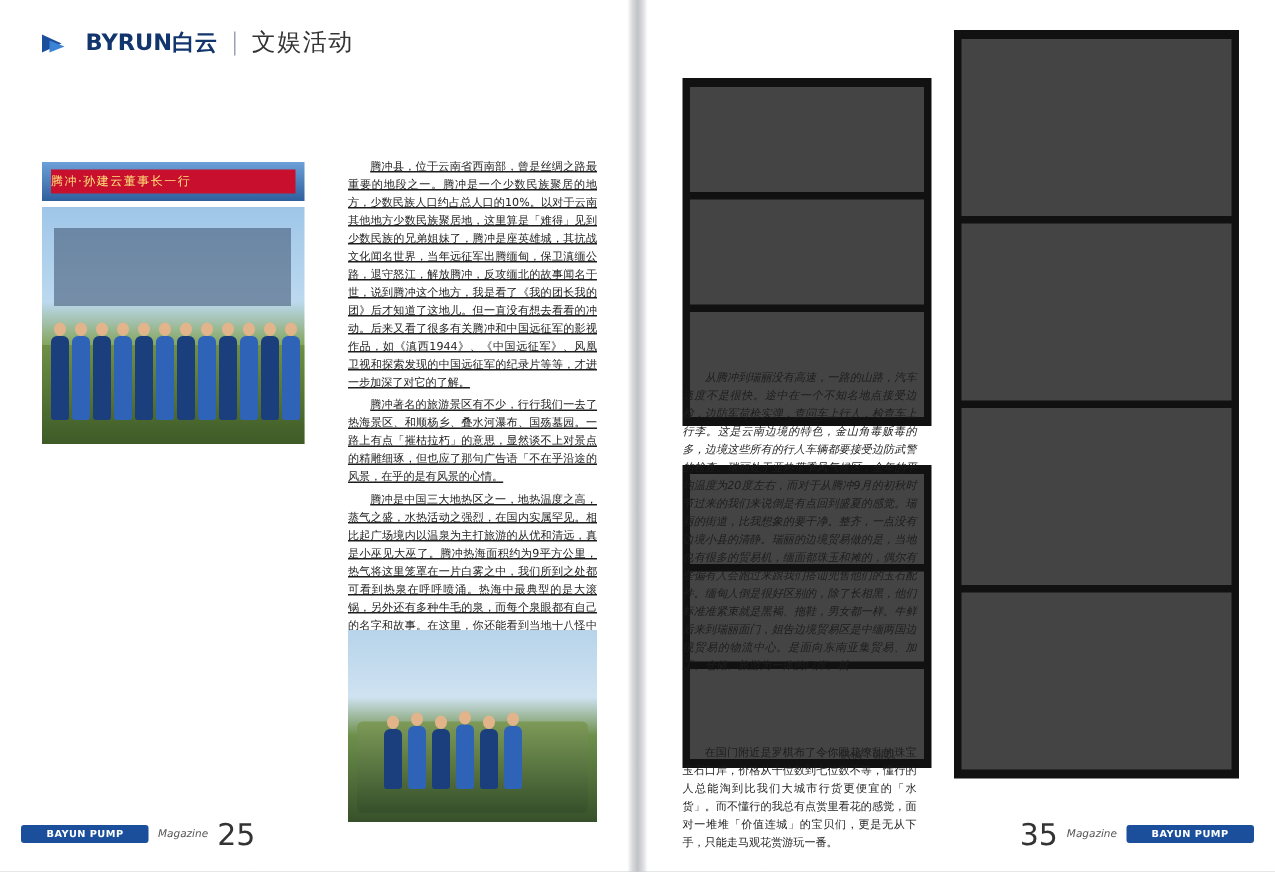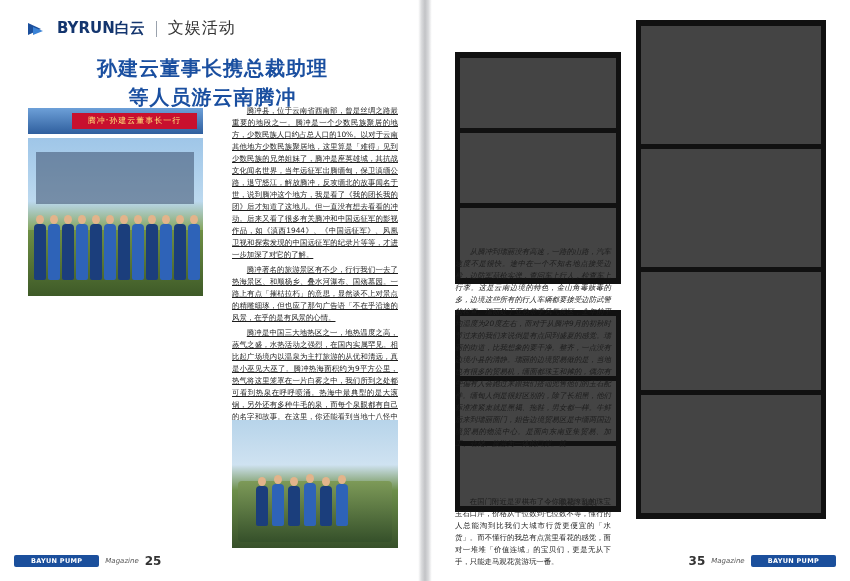--- a/index.html
+++ b/index.html
@@ -66,21 +66,21 @@
   }
   .strip .frame{position:relative;overflow:hidden;background:#444;}
 
   
   .banner-photo{
     position:absolute;left:28px;top:108px;width:175px;height:26px;
     background:linear-gradient(#6da0d8,#2f5f9e);
   }
   .banner-photo .bt{
     position:absolute;left:6px;top:5px;right:6px;height:16px;background:#c8102e;
-    color:#ffe27a;font-size:8px;line-height:16px;text-align:center;letter-spacing:1px;margin-left:38px;
+    color:#ffe27a;font-size:8px;line-height:16px;text-align:left;letter-spacing:1px;
   }
 
   .grp-photo{
     position:absolute;left:28px;top:138px;width:175px;height:158px;
     background:linear-gradient(#9fc6e8 0%,#bcd9ef 40%,#7fa04f 60%,#4e7030 100%);
   }
   .grp-photo .ground{position:absolute;left:0;right:0;bottom:0;height:42%;background:linear-gradient(#6f8f45,#3e5a27);}
   .grp-photo .bldg{position:absolute;left:8px;top:14px;width:158px;height:52px;background:rgba(60,80,110,.55);}
   .people-row{position:absolute;left:4px;right:4px;bottom:16px;height:72px;}
   .person{position:absolute;bottom:0;width:12px;height:56px;background:#1b3e7c;border-radius:4px 4px 2px 2px;}
@@ -107,45 +107,41 @@
 
   
   .footer{position:absolute;bottom:13px;display:flex;align-items:center;gap:6px;}
   .footer.left{left:14px;}
   .footer.right{right:14px;flex-direction:row-reverse;}
   .f-logo{
     background:#1b4f9c;color:#fff;font-size:6.5px;font-weight:bold;
     padding:2px 17px;border-radius:2px;letter-spacing:.3px;
   }
   .f-mag{font-size:7px;color:#555;font-style:italic;}
-  .f-num{font-size:12px;font-weight:bold;color:#333;text-align:right;}
+  .f-num{font-size:20px;font-weight:normal;color:#333;text-align:right;}
 </style>
 </head>
 <body>
 
 <div class="spread">
 
   <div class="page left">
 
     <div class="masthead">
       <span class="logo-mark">
         <span class="tri"></span>
           <span class="tri2"></span>
       </span>
       <span class="logo-text">
         <span>BYRUN</span><span class="cn">白云</span>
       </span>
       <span class="logo-sep"></span>
       <span class="logo-sub">文娱活动</span>
     </div>
 
-    <div class="article-title">
-      <span>孙建云董事长携总裁助理</span>
-      <span class="l2">等人员游云南腾冲</span>
-    </div>
 
     <div class="banner-photo photo">
       <div class="bt">腾冲·孙建云董事长一行</div>
     </div>
 
     <div class="grp-photo photo">
       <div class="bldg"></div>
       <div class="ground"></div>
       <div class="people-row">
         <span class="person" style="left:2px"></span>

